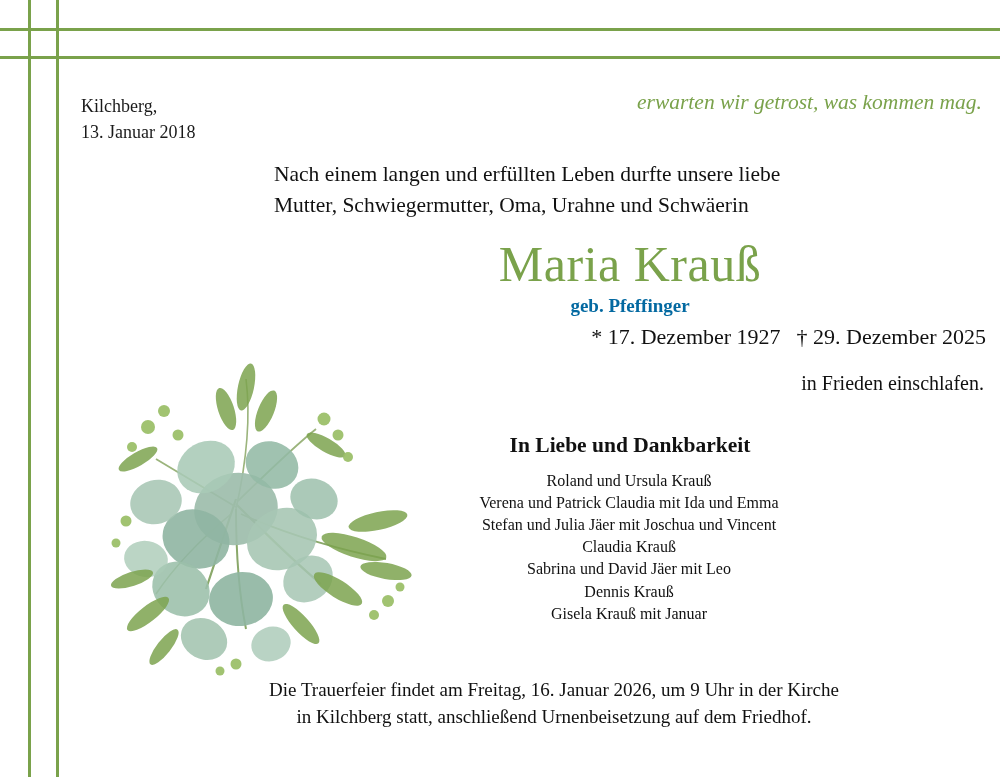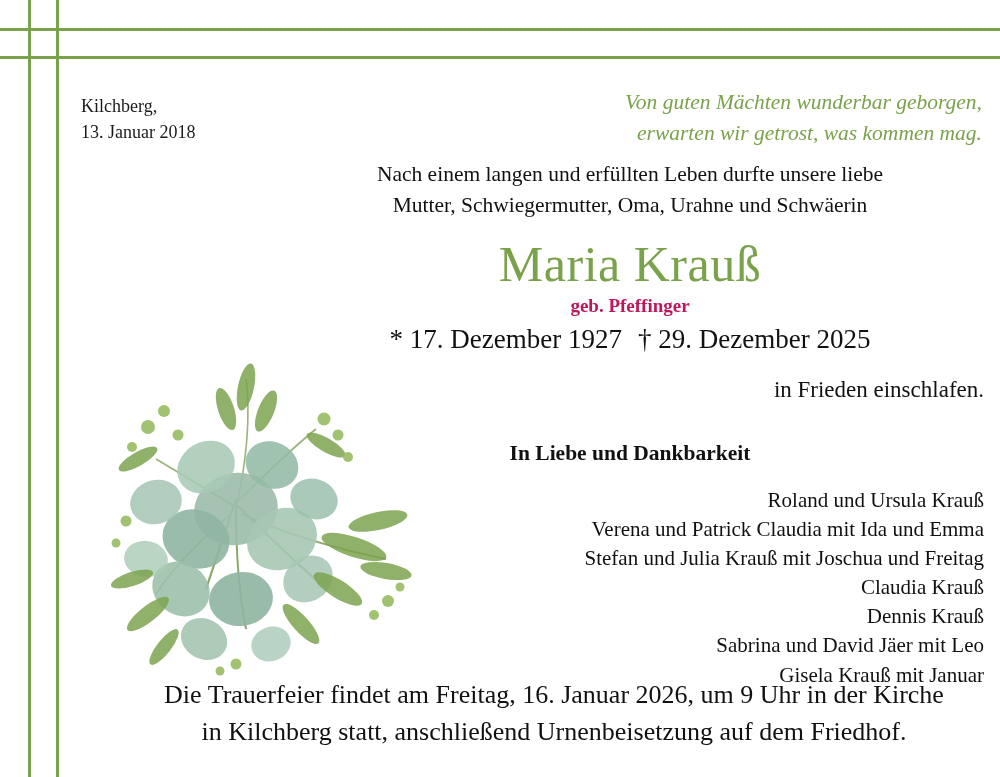--- a/index.html
+++ b/index.html
@@ -60,84 +60,84 @@
   }
 
   .main-col {
     position: absolute;
     left: 215px;
     top: 100px;
     width: 712px;
   }
 
   .intro {
-    text-align: center;
+    text-align: left;
     font-size: 21.5px;
     line-height: 1.42;
     color: #111111;
   }
 
   .name {
     text-align: center;
     font-size: 50px;
     color: #7aa24b;
     letter-spacing: 0.5px;
     margin-top: 18px;
     line-height: 1.05;
     font-weight: 400;
   }
 
   .born-name {
     text-align: center;
     font-size: 19px;
     font-weight: bold;
-    color: #be185d;
+    color: #0369a1;
     margin-top: 4px;
   }
 
   .dates {
-    text-align: center;
-    font-size: 27px;
+    text-align: right;
+    font-size: 22px;
     color: #111111;
     margin-top: 7px;
   }
   .dates .sep { display: inline-block; width: 16px; }
 
   .peace {
     text-align: right;
-    font-size: 23px;
+    font-size: 20px;
     color: #111111;
     margin-top: 22px;
     padding-right: 2px;
   }
 
   .gratitude {
     text-align: center;
     font-size: 21.5px;
     font-weight: bold;
     color: #111111;
     margin-top: 38px;
   }
 
   .survivors {
-    margin-top: 20px;
-    text-align: right;
-    font-size: 21px;
+    margin-top: 12px;
+    text-align: center;
+    font-size: 16px;
     line-height: 1.39;
     color: #111111;
     padding-right: 2px;
   }
 
   .ceremony {
     position: absolute;
     left: 60px;
     top: 618px;
     width: 870px;
     text-align: center;
-    font-size: 26px;
+    font-size: 19px;
     line-height: 1.42;
     color: #111111;
   }
 
   
   .floral {
     position: absolute;
     left: 27px;
     top: 200px;
     width: 330px;
@@ -156,21 +156,20 @@
   <div class="border-line v-line-2"></div>
 
   <div class="content">
 
     <div class="place-date">
       <div>Kilchberg,</div>
       <div>13. Januar 2018</div>
     </div>
 
     <div class="verse">
-      <div>Von guten Mächten wunderbar geborgen,</div>
       <div>erwarten wir getrost, was kommen mag.</div>
     </div>
 
     <svg class="floral" viewBox="0 0 330 420" xmlns="http://www.w3.org/2000/svg">
       <g>
 
         <path d="M150 240 C140 270 130 300 120 330" stroke="#8aa86a" stroke-width="2.2" fill="none"></path>
         <path d="M150 245 C175 270 205 300 235 325" stroke="#8aa86a" stroke-width="2.2" fill="none"></path>
         <path d="M150 250 C150 290 152 330 160 370" stroke="#8aa86a" stroke-width="2" fill="none"></path>
         <path d="M150 248 C120 230 95 215 70 200" stroke="#9bb47c" stroke-width="1.8" fill="none"></path>
@@ -241,24 +240,24 @@
         <span>* 17. Dezember 1927</span><span class="sep"></span><span>† 29. Dezember 2025</span>
       </div>
 
       <div class="peace">in Frieden einschlafen.</div>
 
       <div class="gratitude">In Liebe und Dankbarkeit</div>
 
       <div class="survivors">
         <div>Roland und Ursula Krauß</div>
         <div>Verena und Patrick Claudia mit Ida und Emma</div>
-        <div>Stefan und Julia Krauß mit Joschua und Freitag</div>
+        <div>Stefan und Julia Jäer mit Joschua und Vincent</div>
         <div>Claudia Krauß</div>
+        <div>Sabrina und David Jäer mit Leo</div>
         <div>Dennis Krauß</div>
-        <div>Sabrina und David Jäer mit Leo</div>
         <div>Gisela Krauß mit Januar</div>
       </div>
     </div>
 
     <div class="ceremony">
       <div>Die Trauerfeier findet am Freitag, 16. Januar 2026, um 9 Uhr in der Kirche</div>
       <div>in Kilchberg statt, anschließend Urnenbeisetzung auf dem Friedhof.</div>
     </div>
 
   </div>

